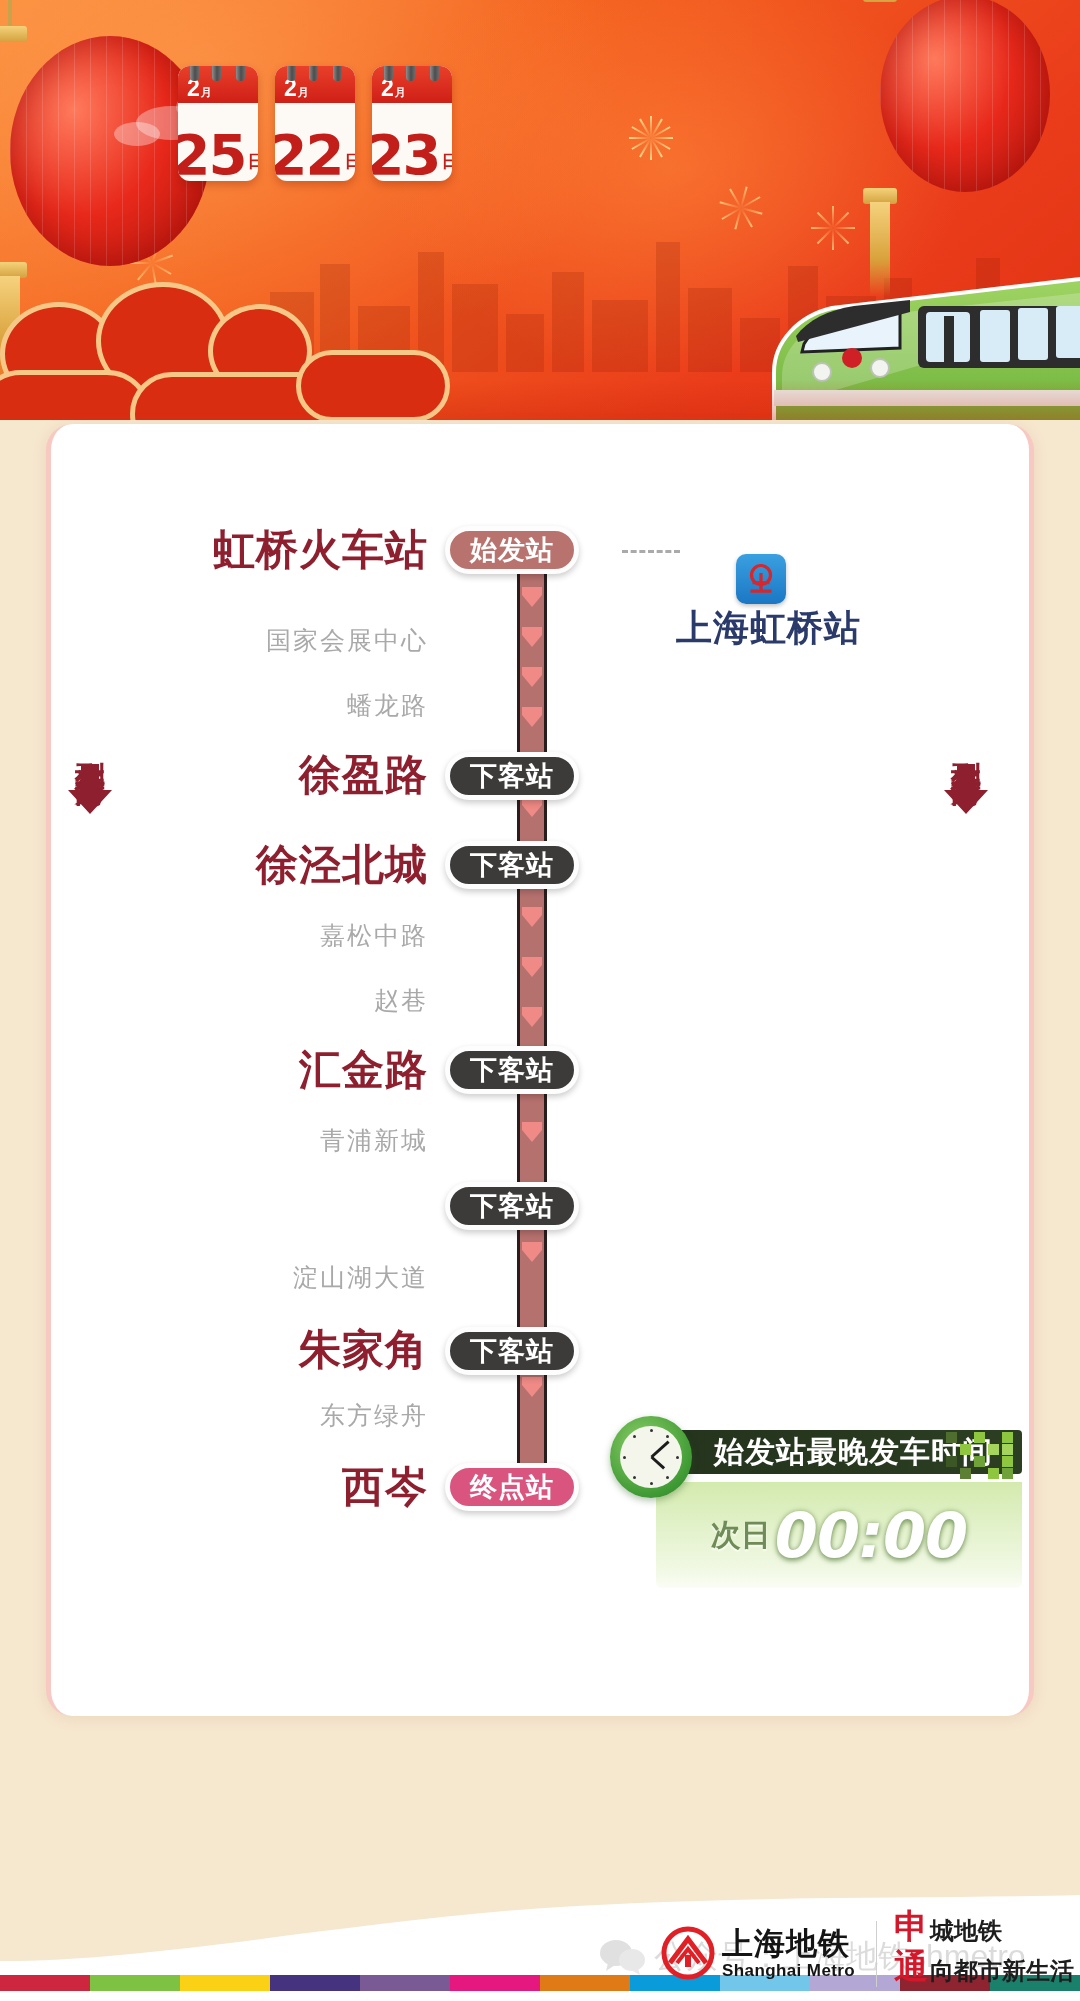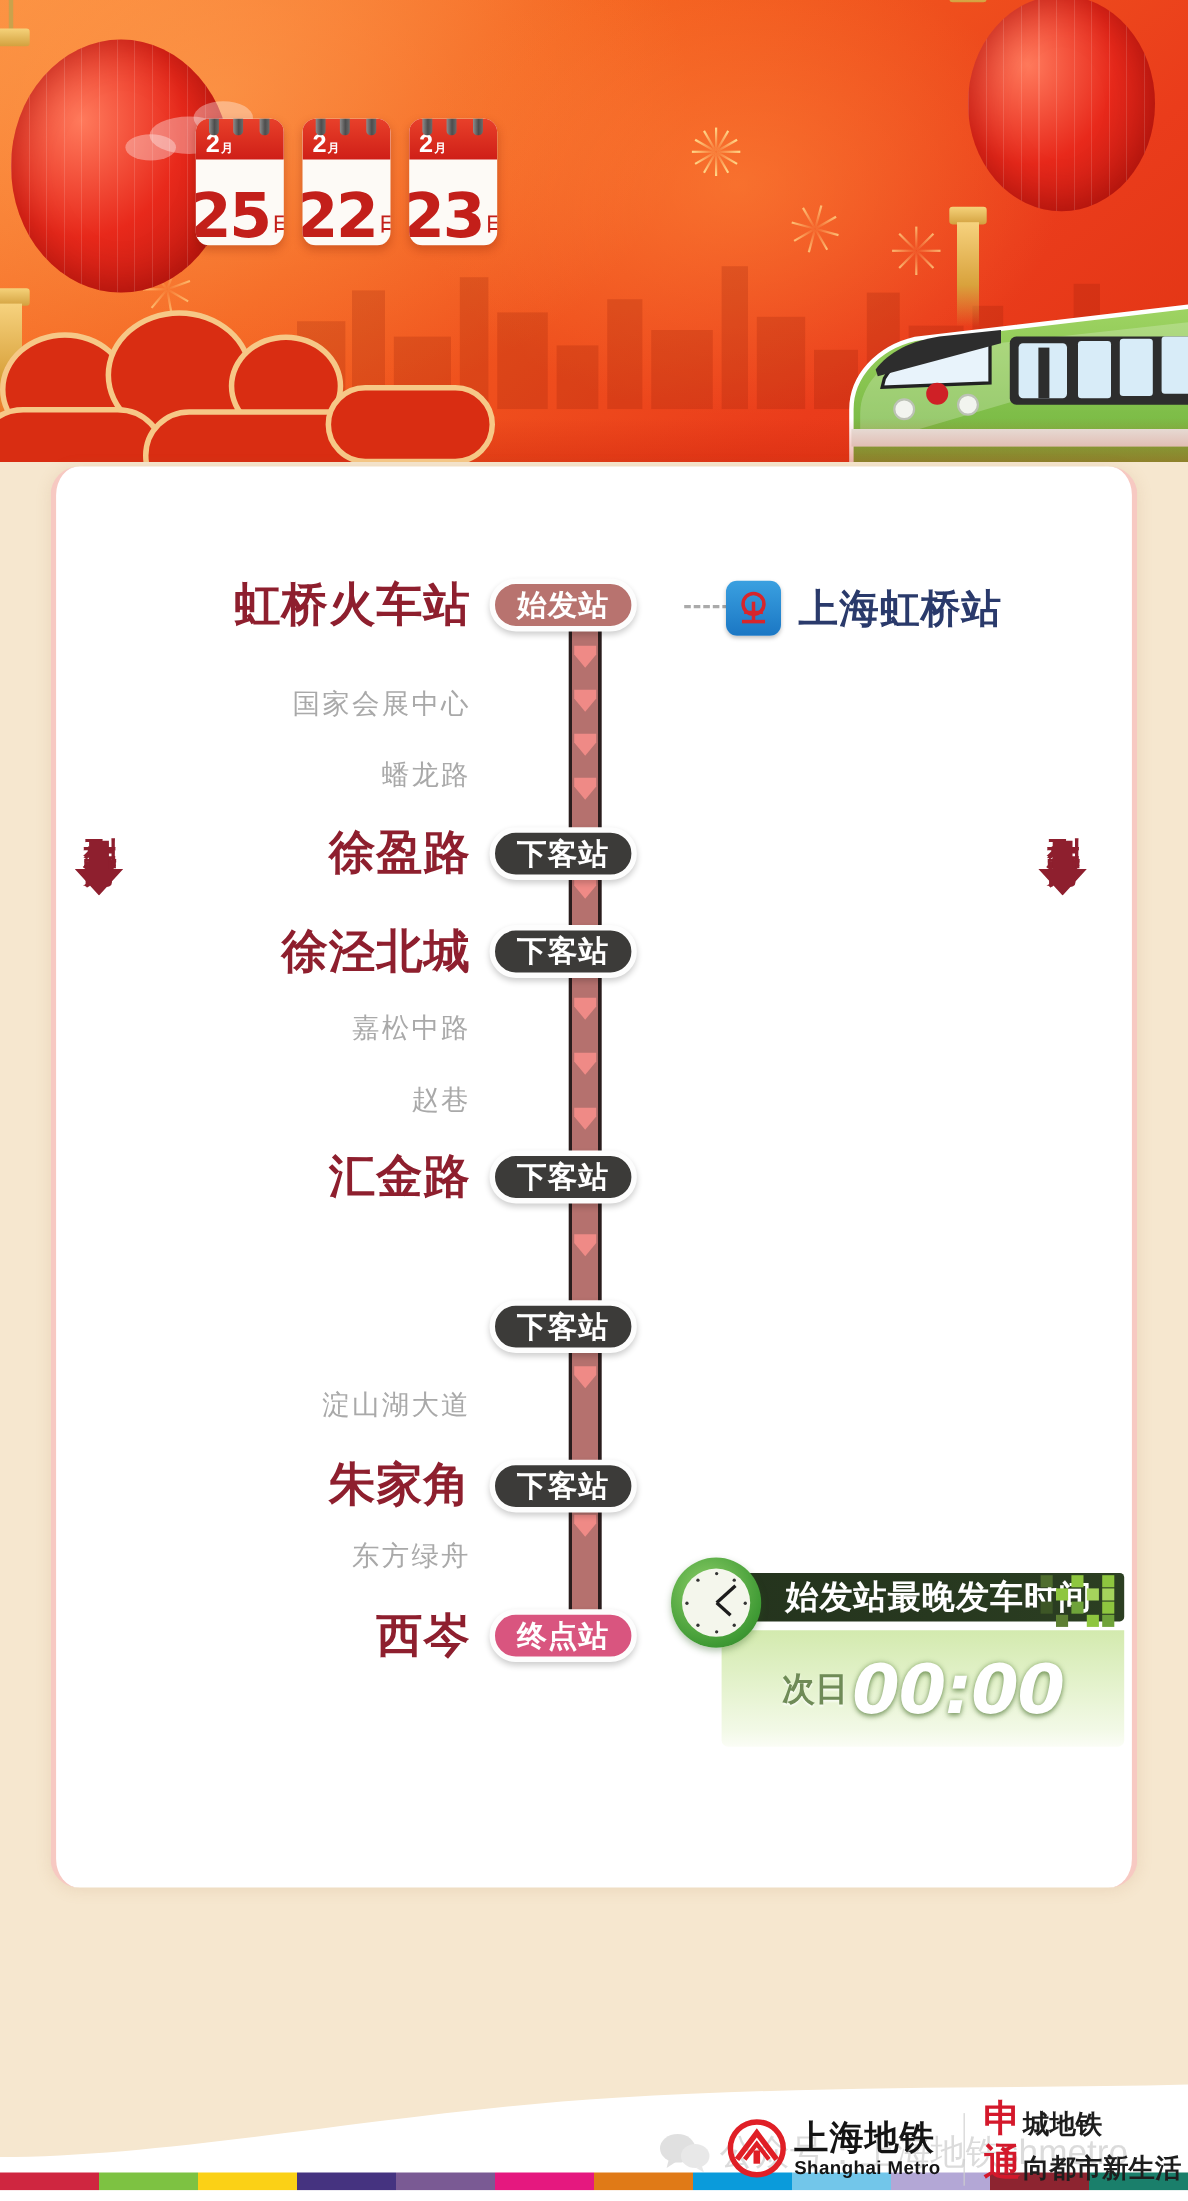--- a/index.html
+++ b/index.html
@@ -87,21 +87,20 @@
     position: absolute; background: #d92d12; border: 5px solid #f6c887; border-radius: 50%;
   }
 
   
   .cal-row { position: absolute; left: 178px; top: 66px; display: flex; gap: 17px; }
   .cal {
     position: relative; width: 80px; height: 115px;
     background: #fdfaf6; border-radius: 12px;
     box-shadow: 0 4px 9px rgba(120,20,0,.28);
     overflow: hidden;
-    margin-top: 42px;
   }
   .cal .top {
     height: 37px; background: linear-gradient(to bottom,#e8402a,#cf1f17);
     display: flex; align-items: flex-end; padding: 0 0 3px 9px;
   }
   .cal .mon { color: #fff; font-size: 23px; font-weight: bold; line-height: 1; }
   .cal .mon small { font-size: 11px; font-weight: bold; margin-left: 1px; }
   .cal .num {
     display: flex; align-items: flex-end; justify-content: center;
     height: 78px; color: #c31f1a; font-weight: bold;
@@ -191,21 +190,21 @@
     display: flex; align-items: center; justify-content: center;
     color: #fff; font-size: 27px; font-weight: bold; letter-spacing: 1px;
     box-shadow: 0 3px 6px rgba(0,0,0,.2);
     white-space: nowrap;
   }
   .badge-start { background: #b8736f; }
   .badge-drop  { background: #3c3b39; }
   .badge-end   { background: #d9557f; }
 
   
-  .cr-row { position: absolute; left: 660px; top: 528px; display: flex; align-items: center; }
+  .cr-row { position: absolute; left: 660px; top: 554px; display: flex; align-items: center; flex-direction: column; }
   .cr-dash {
     position: absolute; left: 622px; top: 550px; width: 58px; height: 0;
     border-top: 3px dashed #aaa;
   }
   .cr-logo {
     width: 50px; height: 50px; border-radius: 10px;
     background: linear-gradient(to bottom,#3aa0e0,#1b77c4);
     box-shadow: 0 2px 4px rgba(0,0,0,.25);
     display: flex; align-items: center; justify-content: center;
     flex: none;
@@ -566,20 +565,23 @@
     <div class="name">赵巷</div>
   </div>
 
   <div class="st st-major" style="top:1045px; left:0; width:428px;">
     <div class="name">汇金路</div>
   </div>
   <div class="badge badge-drop" style="top:1046px;">
     <span>下客站</span>
   </div>
 
+  <div class="st st-minor" style="top:1115px; left:0; width:428px;">
+    <div class="name">青浦新城</div>
+  </div>
 
   <div class="badge badge-drop" style="top:1182px;">
     <span>下客站</span>
   </div>
 
   <div class="st st-minor" style="top:1252px; left:0; width:428px;">
     <div class="name">淀山湖大道</div>
   </div>
 
   <div class="st st-major" style="top:1325px; left:0; width:428px;">

